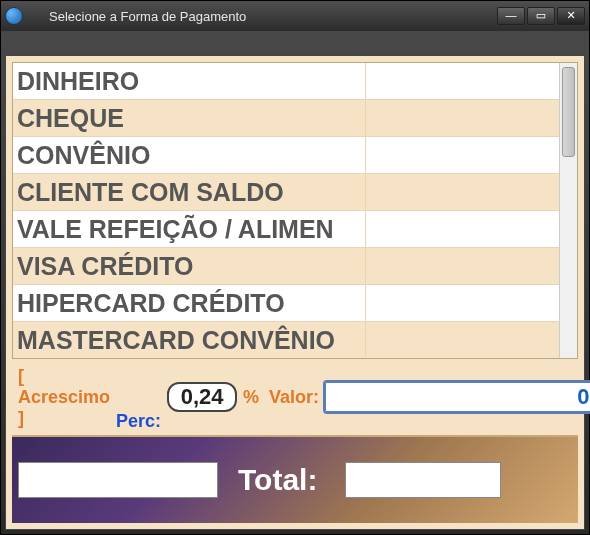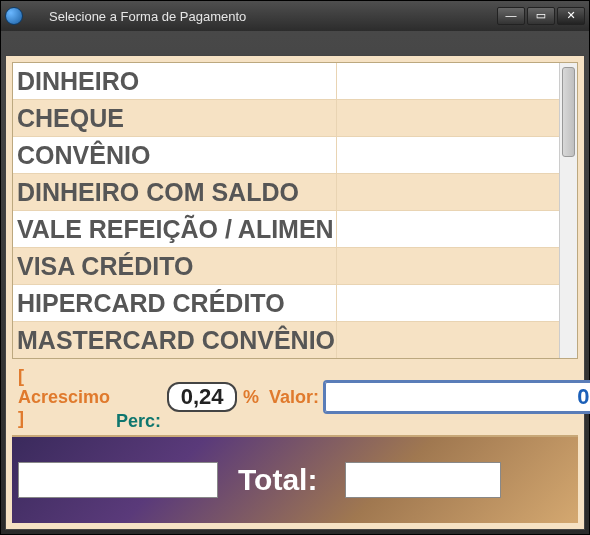--- a/index.html
+++ b/index.html
@@ -80,21 +80,21 @@
     display: flex;
     height: 37px;
     background: #fff;
     border-bottom: 1px solid #e9d4b3;
     cursor: pointer;
   }
   .grid-row:nth-child(even) {
     background: #f6e2c4;
   }
   .grid-cell-name {
-    width: 324px;
+    width: 353px;
     padding: 2px 4px;
     font-size: 25px;
     font-weight: bold;
     color: #565656;
     border-right: 1px solid #e9d4b3;
     white-space: nowrap;
     overflow: hidden;
     display: flex;
     align-items: center;
   }
@@ -126,21 +126,21 @@
     align-items: center;
     padding: 0 6px;
     gap: 6px;
     font-size: 18px;
     font-weight: bold;
   }
   .acrescimo-label {
     color: #e07a2d;
   }
   .perc-label {
-    color: #0f766e;
+    color: #1d4ed8;
     margin-top: 48px;
   }
   .perc-input {
     width: 70px;
     height: 30px;
     border: 2px solid #444;
     border-radius: 12px;
     font-size: 22px;
     font-weight: bold;
     text-align: center;
@@ -230,21 +230,21 @@
         </div>
         <div class="grid-row">
           <div class="grid-cell-name">CHEQUE</div>
           <div class="grid-cell-rest"></div>
         </div>
         <div class="grid-row">
           <div class="grid-cell-name">CONVÊNIO</div>
           <div class="grid-cell-rest"></div>
         </div>
         <div class="grid-row">
-          <div class="grid-cell-name">DINHEIRO COM SALDO</div>
+          <div class="grid-cell-name">CLIENTE COM SALDO</div>
           <div class="grid-cell-rest"></div>
         </div>
         <div class="grid-row">
           <div class="grid-cell-name">VALE REFEIÇÃO / ALIMEN</div>
           <div class="grid-cell-rest"></div>
         </div>
         <div class="grid-row">
           <div class="grid-cell-name">VISA CRÉDITO</div>
           <div class="grid-cell-rest"></div>
         </div>

